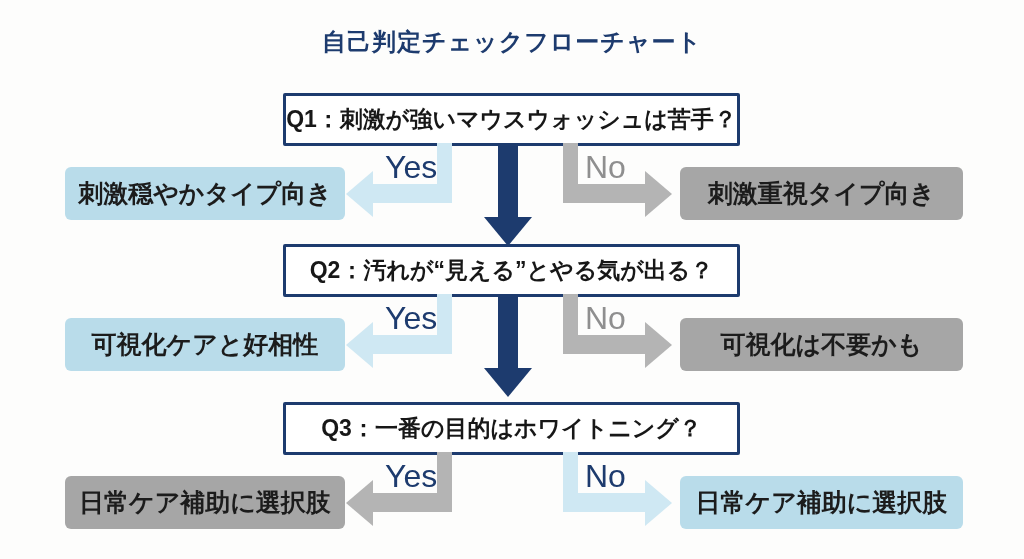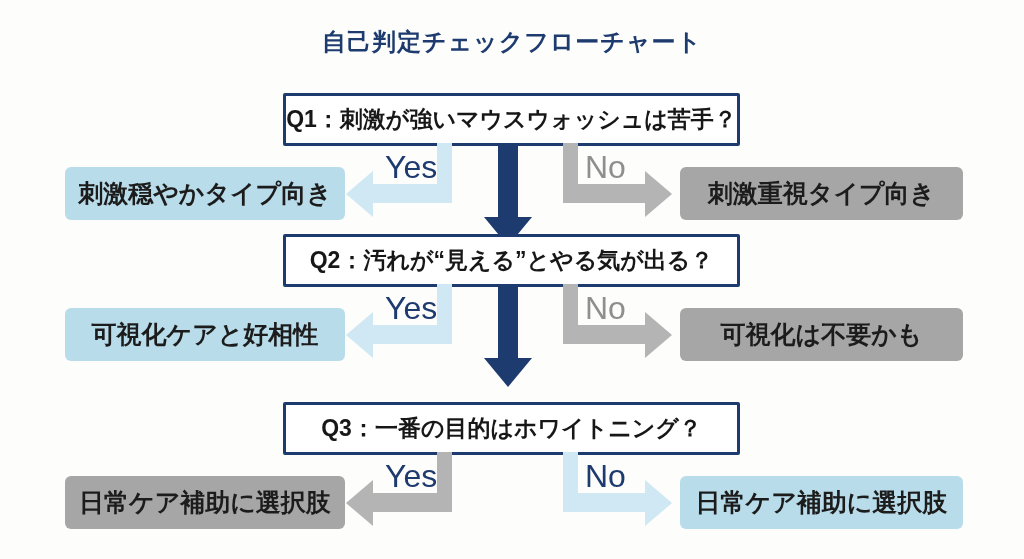--- a/index.html
+++ b/index.html
@@ -87,21 +87,21 @@
     <div class="tri tri-right gray" style="left:645px"></div>
     <div class="branch-label lbl-gray" style="left:585px">No</div>
 
     <div class="result bg-blue" style="left:65px;width:280px">刺激穏やかタイプ向き</div>
     <div class="result bg-gray" style="left:680px;width:283px">刺激重視タイプ向き</div>
 
     <div class="shaft down-shaft"></div>
     <div class="tri tri-down"></div>
   </section>
 
-  <section class="row" style="top:234px">
+  <section class="row" style="top:244px">
     <div class="qbox">
       <span class="qtext">Q2：汚れが“見える”とやる気が出る？</span>
     </div>
 
     <div class="shaft v blue" style="left:437px"></div>
     <div class="shaft h blue" style="left:372px;width:80px"></div>
     <div class="tri tri-left blue" style="left:346px"></div>
     <div class="branch-label lbl-navy" style="left:385px">Yes</div>
 
     <div class="shaft v gray" style="left:563px"></div>

